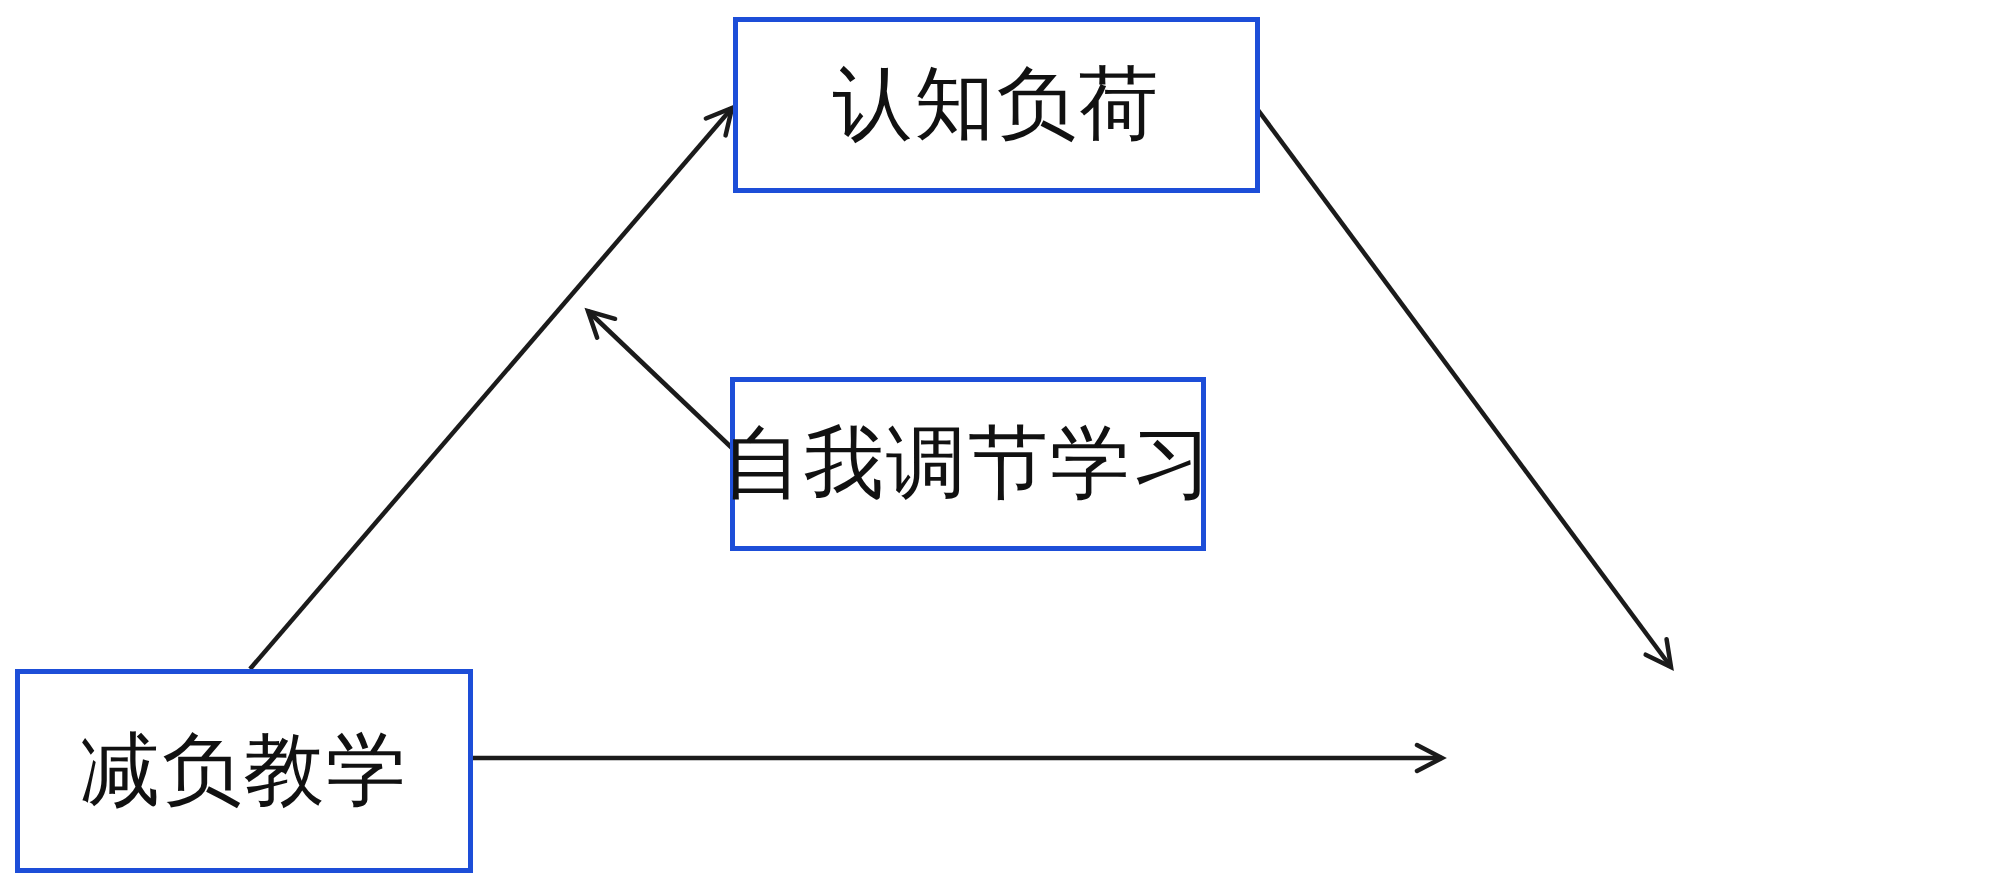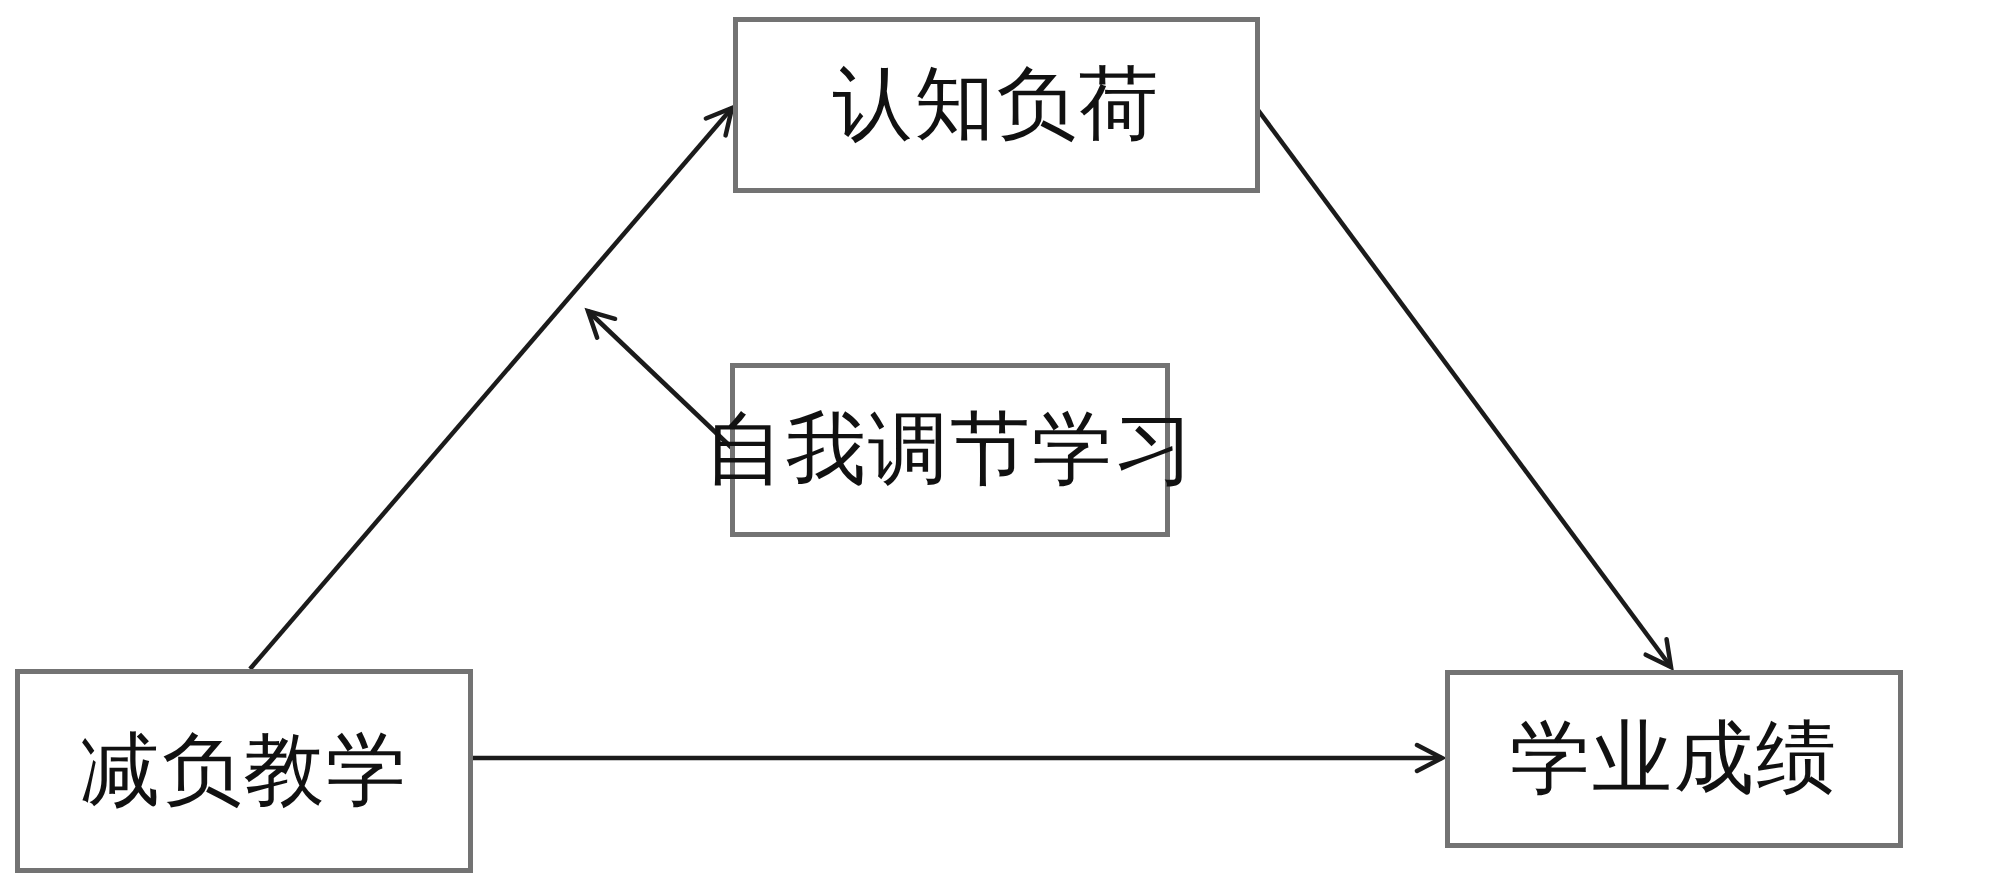--- a/index.html
+++ b/index.html
@@ -13,32 +13,32 @@
   }
   .edges-layer {
     position: absolute;
     left: 0; top: 0;
     width: 2000px; height: 877px;
   }
   .node {
     position: absolute;
     box-sizing: border-box;
     background: #ffffff;
-    border: 5px solid #737373;
+    border: 5px solid #1d4ed8;
     display: flex;
     align-items: center;
     justify-content: center;
     color: #111111;
     font-size: 80px;
     font-weight: 500;
     letter-spacing: 2px;
     white-space: nowrap;
   }
   .node-cognitive-load        { left: 733px;  top: 17px;  width: 527px; height: 176px; }
-  .node-self-regulated        { left: 730px;  top: 363px; width: 440px; height: 174px; }
+  .node-self-regulated        { left: 730px;  top: 377px; width: 476px; height: 174px; }
   .node-burden-reduction      { left: 15px;   top: 669px; width: 458px; height: 204px; }
   .node-academic-achievement  { left: 1445px; top: 670px; width: 458px; height: 178px; }
 </style>
 </head>
 <body>
 
 <div class="canvas">
 
   <svg class="edges-layer" width="2000" height="877" viewBox="0 0 2000 877" xmlns="http://www.w3.org/2000/svg" aria-hidden="true">
     <defs>
@@ -61,17 +61,14 @@
   </div>
 
   <div class="node node-self-regulated">
     <span>自我调节学习</span>
   </div>
 
   <div class="node node-burden-reduction">
     <span>减负教学</span>
   </div>
 
-  <div class="node node-academic-achievement">
-    <span>学业成绩</span>
-  </div>
 
 </div>
 
 </body></html>

